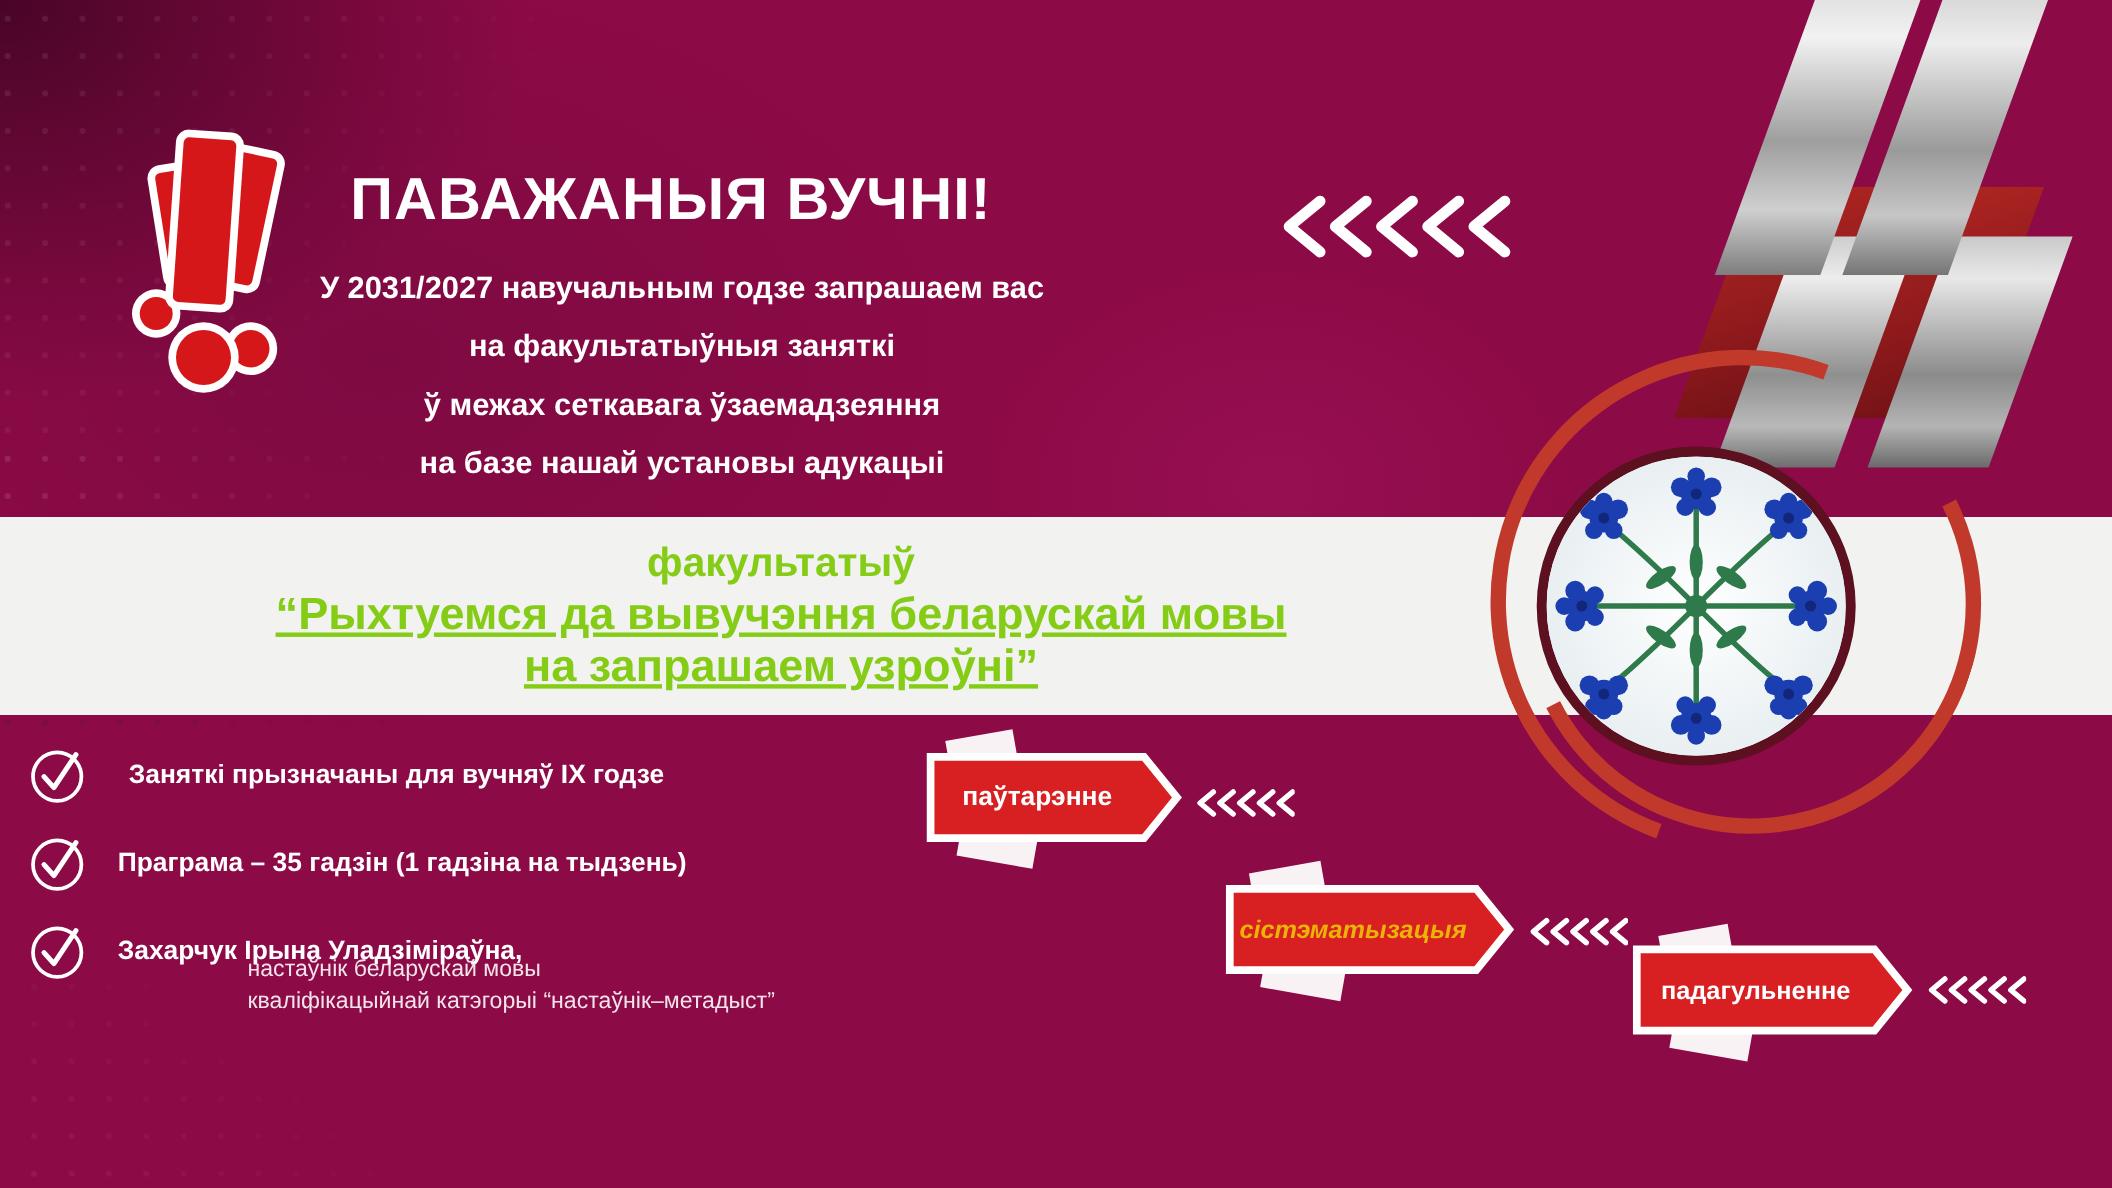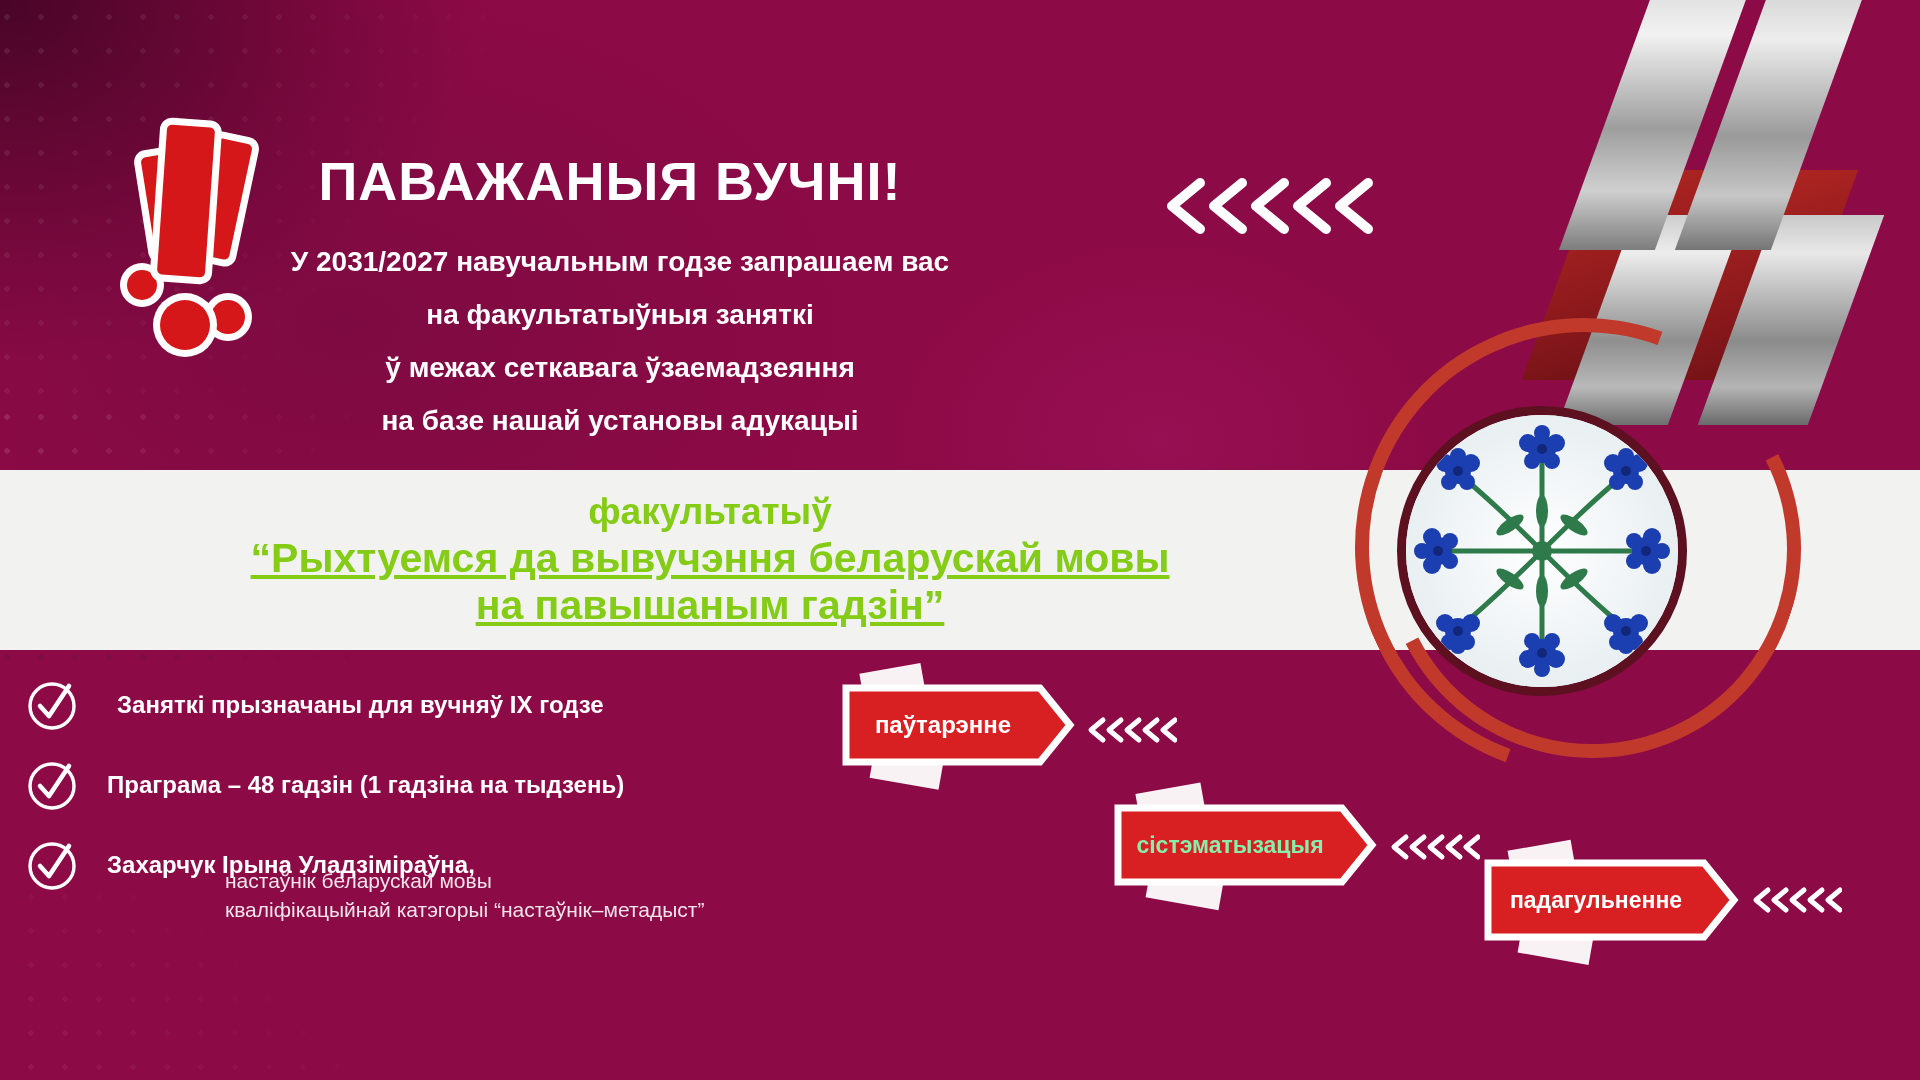--- a/index.html
+++ b/index.html
@@ -170,21 +170,21 @@
         <polyline points="166,8 138,31 166,54"></polyline>
         <polyline points="208,8 180,31 208,54"></polyline>
       </g>
     </svg>
   </div>
 
   <div class="band"></div>
   <div class="band-title">
     <span style="display:block;">факультатыў</span>
     <span class="big">“Рыхтуемся да вывучэння беларускай мовы</span>
-    <span class="big">на павышаным гадзін”</span>
+    <span class="big">на запрашаем узроўні”</span>
   </div>
 
   <div class="arc a1"></div>
   <div class="arc a2"></div>
 
   <div class="photo-wrap">
     <div class="photo-ring">
       <svg width="272" height="272" viewBox="0 0 272 272">
         <defs>
           <radialGradient id="bgp" cx="50%" cy="50%" r="60%">
@@ -322,21 +322,21 @@
       <span class="check-text">Заняткі прызначаны для вучняў IX годзе</span>
     </div>
 
     <div class="check-item c2">
       <span class="check-icon">
         <svg width="54" height="54" viewBox="0 0 54 54">
           <circle cx="27" cy="28" r="22" fill="none" stroke="#ffffff" stroke-width="3.4"></circle>
           <path d="M15 28 L24 38 L44 8" fill="none" stroke="#ffffff" stroke-width="4.6" stroke-linecap="round" stroke-linejoin="round"></path>
         </svg>
       </span>
-      <span class="check-text">Праграма – 48 гадзін (1 гадзіна на тыдзень)</span>
+      <span class="check-text">Праграма – 35 гадзін (1 гадзіна на тыдзень)</span>
     </div>
 
     <div class="check-item c3">
       <span class="check-icon">
         <svg width="54" height="54" viewBox="0 0 54 54">
           <circle cx="27" cy="28" r="22" fill="none" stroke="#ffffff" stroke-width="3.4"></circle>
           <path d="M15 28 L24 38 L44 8" fill="none" stroke="#ffffff" stroke-width="4.6" stroke-linecap="round" stroke-linejoin="round"></path>
         </svg>
       </span>
       <span class="check-text">Захарчук Ірына Уладзіміраўна,</span>
@@ -367,21 +367,21 @@
       </g>
     </svg>
   </div>
 
   <div class="badge" style="left:1110px;top:800px;width:270px;height:90px;">
     <div class="paper" style="left:28px;top:-12px;width:66px;height:36px;transform:rotate(-10deg);"></div>
     <div class="paper" style="left:38px;top:70px;width:74px;height:34px;transform:rotate(10deg);"></div>
     <svg width="270" height="90" viewBox="0 0 270 90" style="position:absolute;left:0;top:0;">
       <polygon points="8,8 232,8 262,45 232,82 8,82" fill="#d81f21" stroke="#ffffff" stroke-width="7"></polygon>
     </svg>
-    <div style="position:absolute;left:0;top:0;width:240px;height:90px;display:flex;align-items:center;justify-content:center;color:#86efac;font-weight:bold;font-size:23px;">сістэматызацыя</div>
+    <div style="position:absolute;left:0;top:0;width:240px;height:90px;display:flex;align-items:center;justify-content:center;color:#eab308;font-weight:bold;font-size:23px;font-style:italic;">сістэматызацыя</div>
   </div>
   <div class="chevrow" style="left:1388px;top:832px;">
     <svg width="92" height="30" viewBox="0 0 92 30">
       <g fill="none" stroke="#ffffff" stroke-width="5" stroke-linecap="round" stroke-linejoin="round">
         <polyline points="18,5 6,15 18,25"></polyline>
         <polyline points="36,5 24,15 36,25"></polyline>
         <polyline points="54,5 42,15 54,25"></polyline>
         <polyline points="72,5 60,15 72,25"></polyline>
         <polyline points="90,5 78,15 90,25"></polyline>
       </g>

